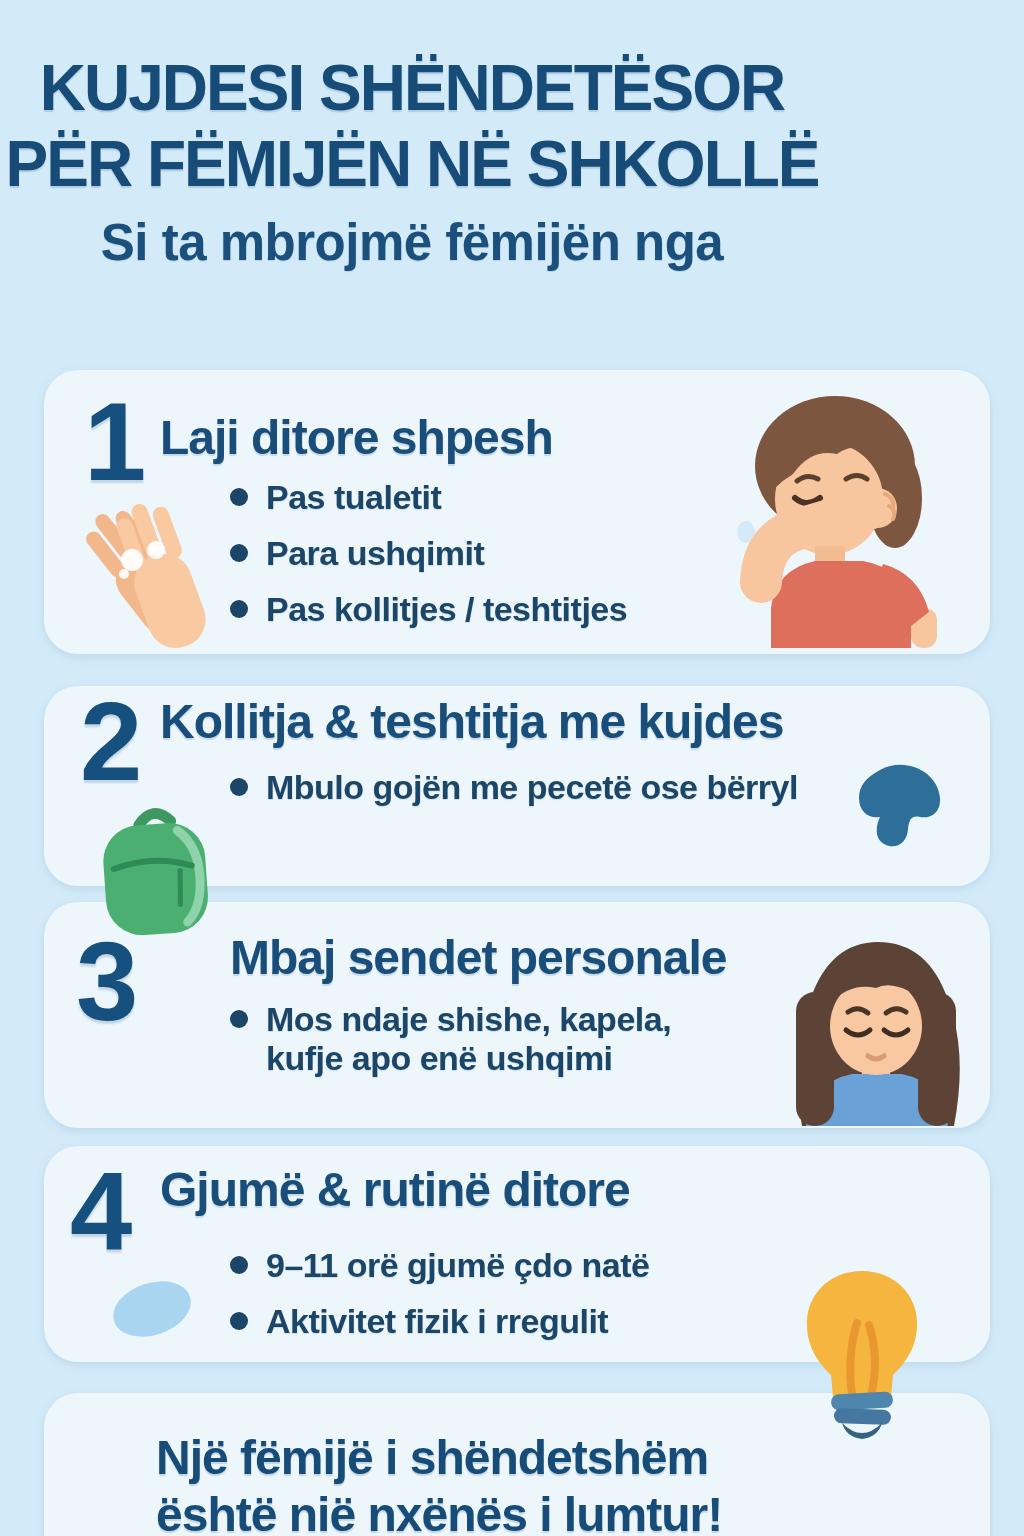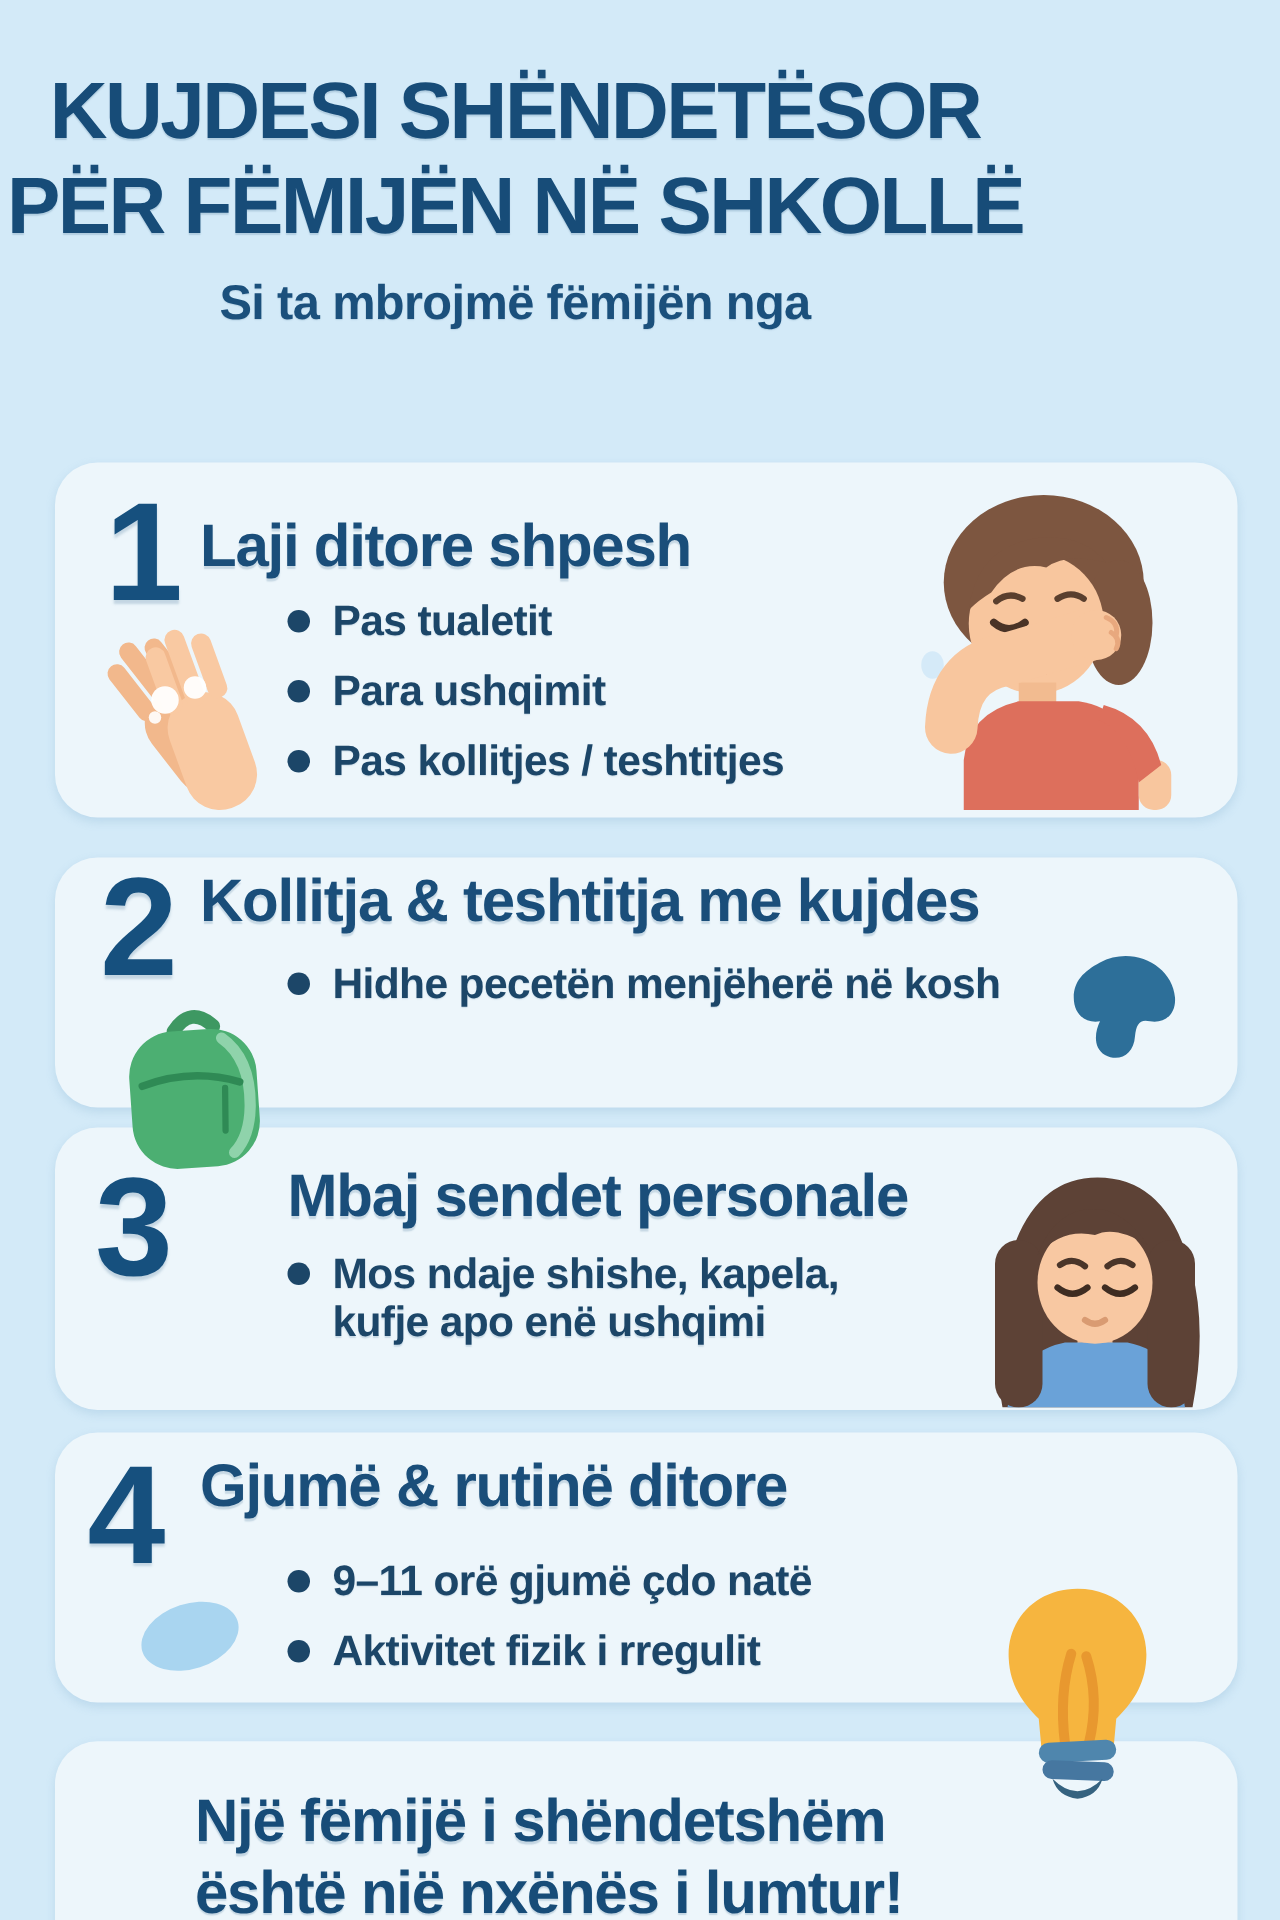--- a/index.html
+++ b/index.html
@@ -11,21 +11,21 @@
     overflow:hidden;
     color:#1a4e7a;
   }
   .header { position:absolute; top:50px; left:0; width:824px; text-align:center; }
   .title-line {
     font-size:64px; font-weight:800; letter-spacing:-2px; line-height:76px;
     color:#174c78; text-shadow:0 2px 1px rgba(100,140,170,.30);
   }
   .subtitle { margin-top:16px; }
   .subtitle-line {
-    font-size:39px; font-weight:700; letter-spacing:-0.5px; line-height:50px;
+    font-size:51px; font-weight:700; letter-spacing:-0.5px; line-height:50px;
     color:#1b507c; text-shadow:0 1px 1px rgba(100,140,170,.25);
   }
   .card {
     position:absolute; left:44px; width:946px;
     background:#edf6fb; border-radius:34px;
     box-shadow:0 3px 8px rgba(110,160,195,.22);
   }
   .card-1 { top:370px; height:284px; }
   .card-2 { top:686px; height:200px; }
   .card-3 { top:902px; height:226px; }
@@ -108,21 +108,21 @@
     </div>
   </div>
 </div>
 
 <div class="card card-2">
   <div class="num">2</div>
   <div class="heading">Kollitja &amp; teshtitja me kujdes</div>
   <div class="bullets">
     <div class="bullet">
       <span class="bullet-dot"></span>
-      <span class="bullet-text">Hidhe pecetën menjëherë në kosh</span>
+      <span class="bullet-text">Mbulo gojën me pecetë ose bërryl</span>
     </div>
   </div>
 </div>
 
 <div class="card card-3">
   <div class="num">3</div>
   <div class="heading">Mbaj sendet personale</div>
   <div class="bullets">
     <div class="bullet">
       <span class="bullet-dot"></span>

